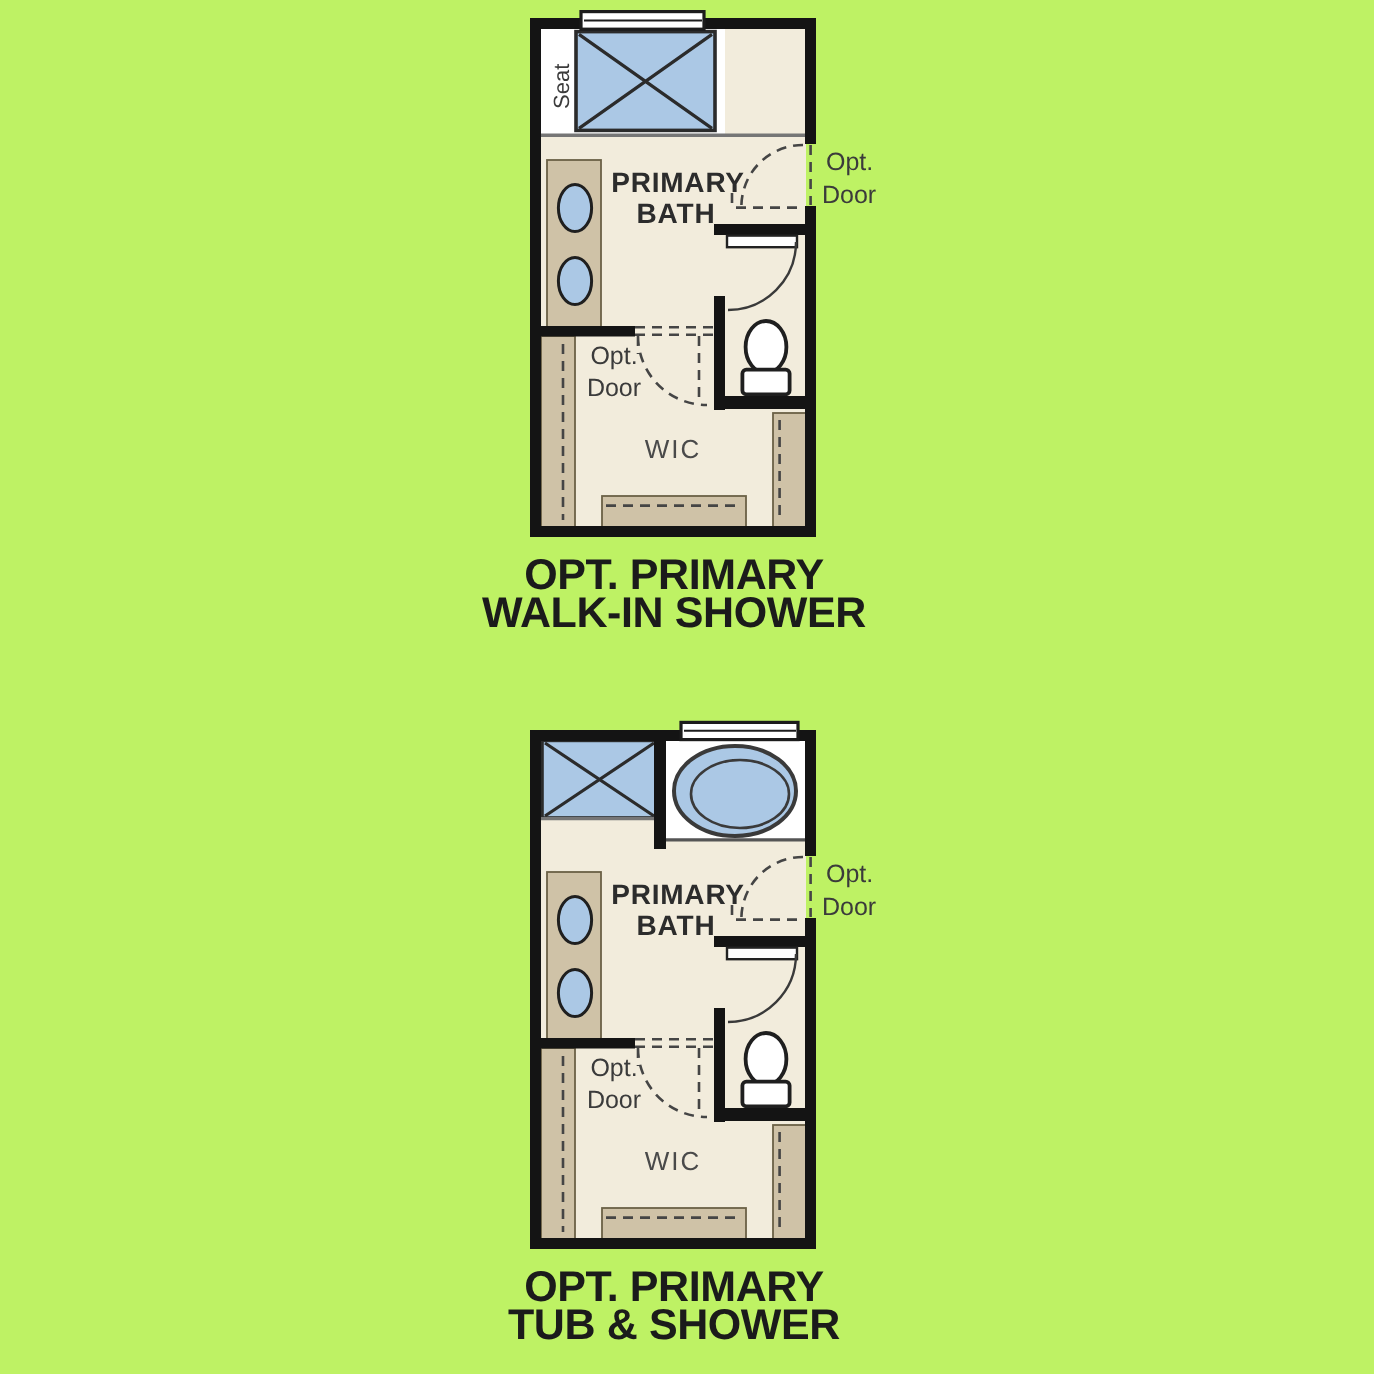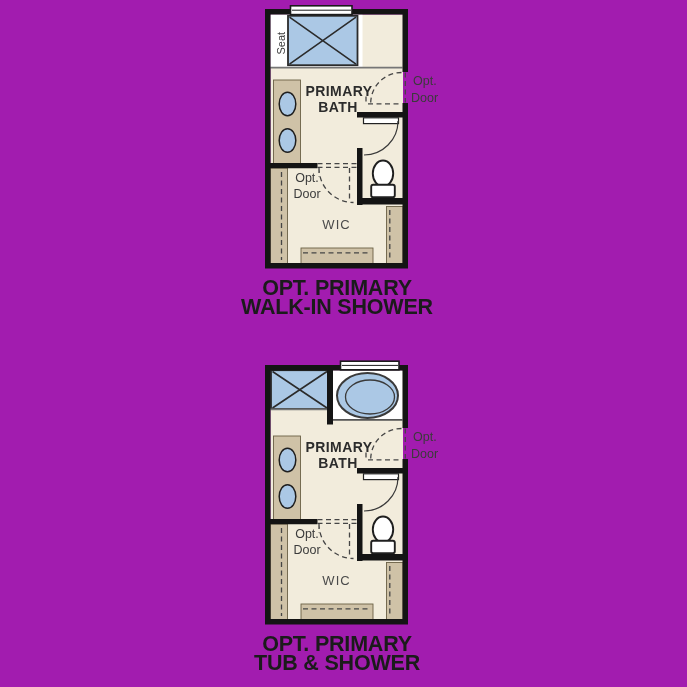--- a/index.html
+++ b/index.html
@@ -1,16 +1,16 @@
 <!DOCTYPE html>
 <html><head>
 <meta charset="utf-8">
 <style>
   html,body{margin:0;padding:0;background:#ffffff;}
-  .canvas{position:relative;width:687px;height:687px;background:#a21caf;overflow:hidden;}
+  .canvas{position:relative;width:687px;height:687px;background:#bef264;overflow:hidden;}
   svg{position:absolute;left:0;top:0;}
   text{font-family:"Liberation Sans", sans-serif;}
   .t-room{font-size:14px;font-weight:700;fill:#2c2c2c;letter-spacing:.4px;text-anchor:middle;}
   .t-small{font-size:12.5px;font-weight:400;fill:#3b3b3b;}
   .t-small-mid{font-size:12.5px;font-weight:400;fill:#3b3b3b;text-anchor:middle;}
   .t-wic{font-size:13px;font-weight:400;fill:#4a4a4a;letter-spacing:1px;text-anchor:middle;}
   .t-seat{font-size:11px;font-weight:400;fill:#3b3b3b;}
   .t-cap{font-size:21.5px;font-weight:700;fill:#1b1b1b;letter-spacing:-0.2px;text-anchor:middle;}
   .wall{fill:#141414;}
   .floor{fill:#f2ecdc;}

